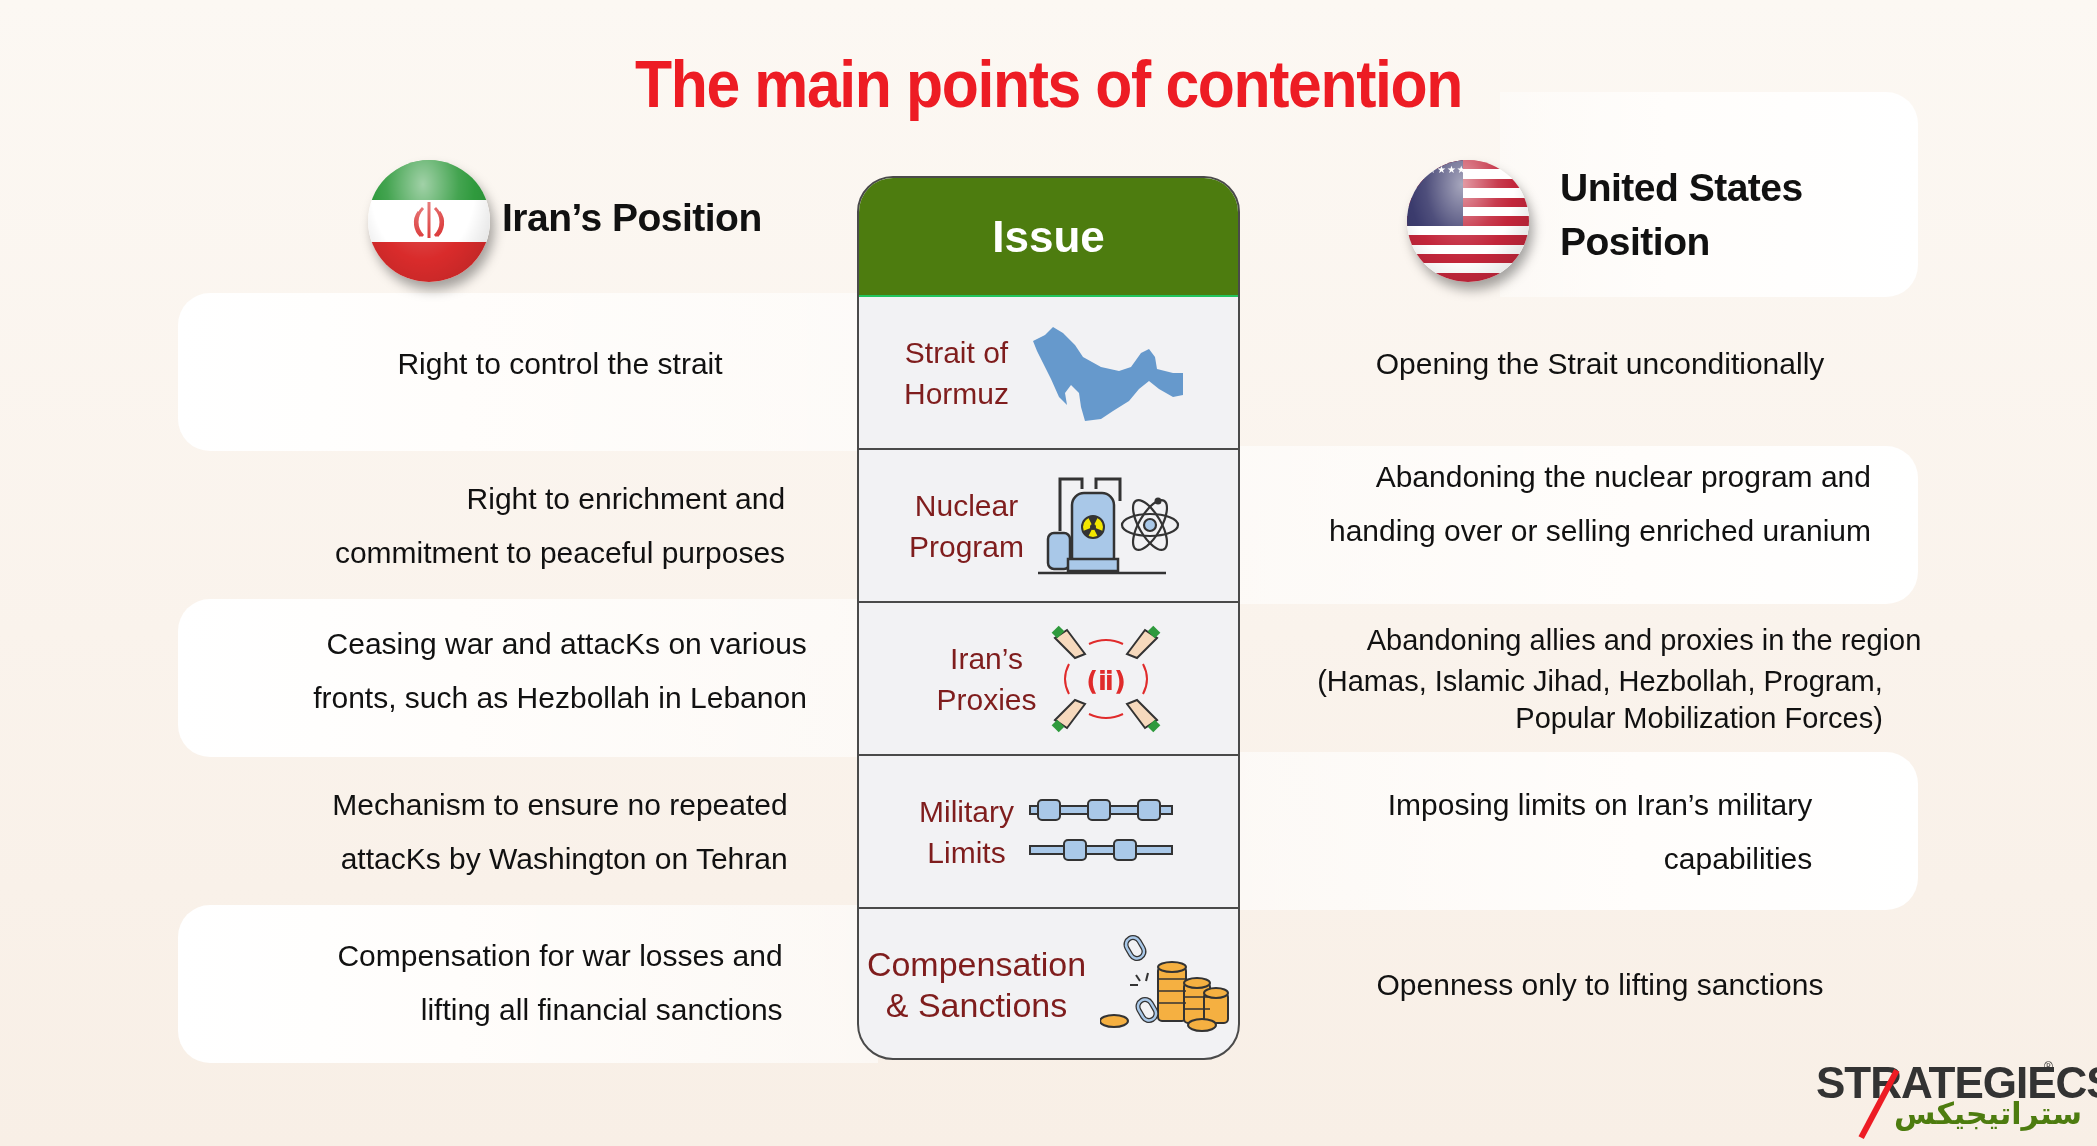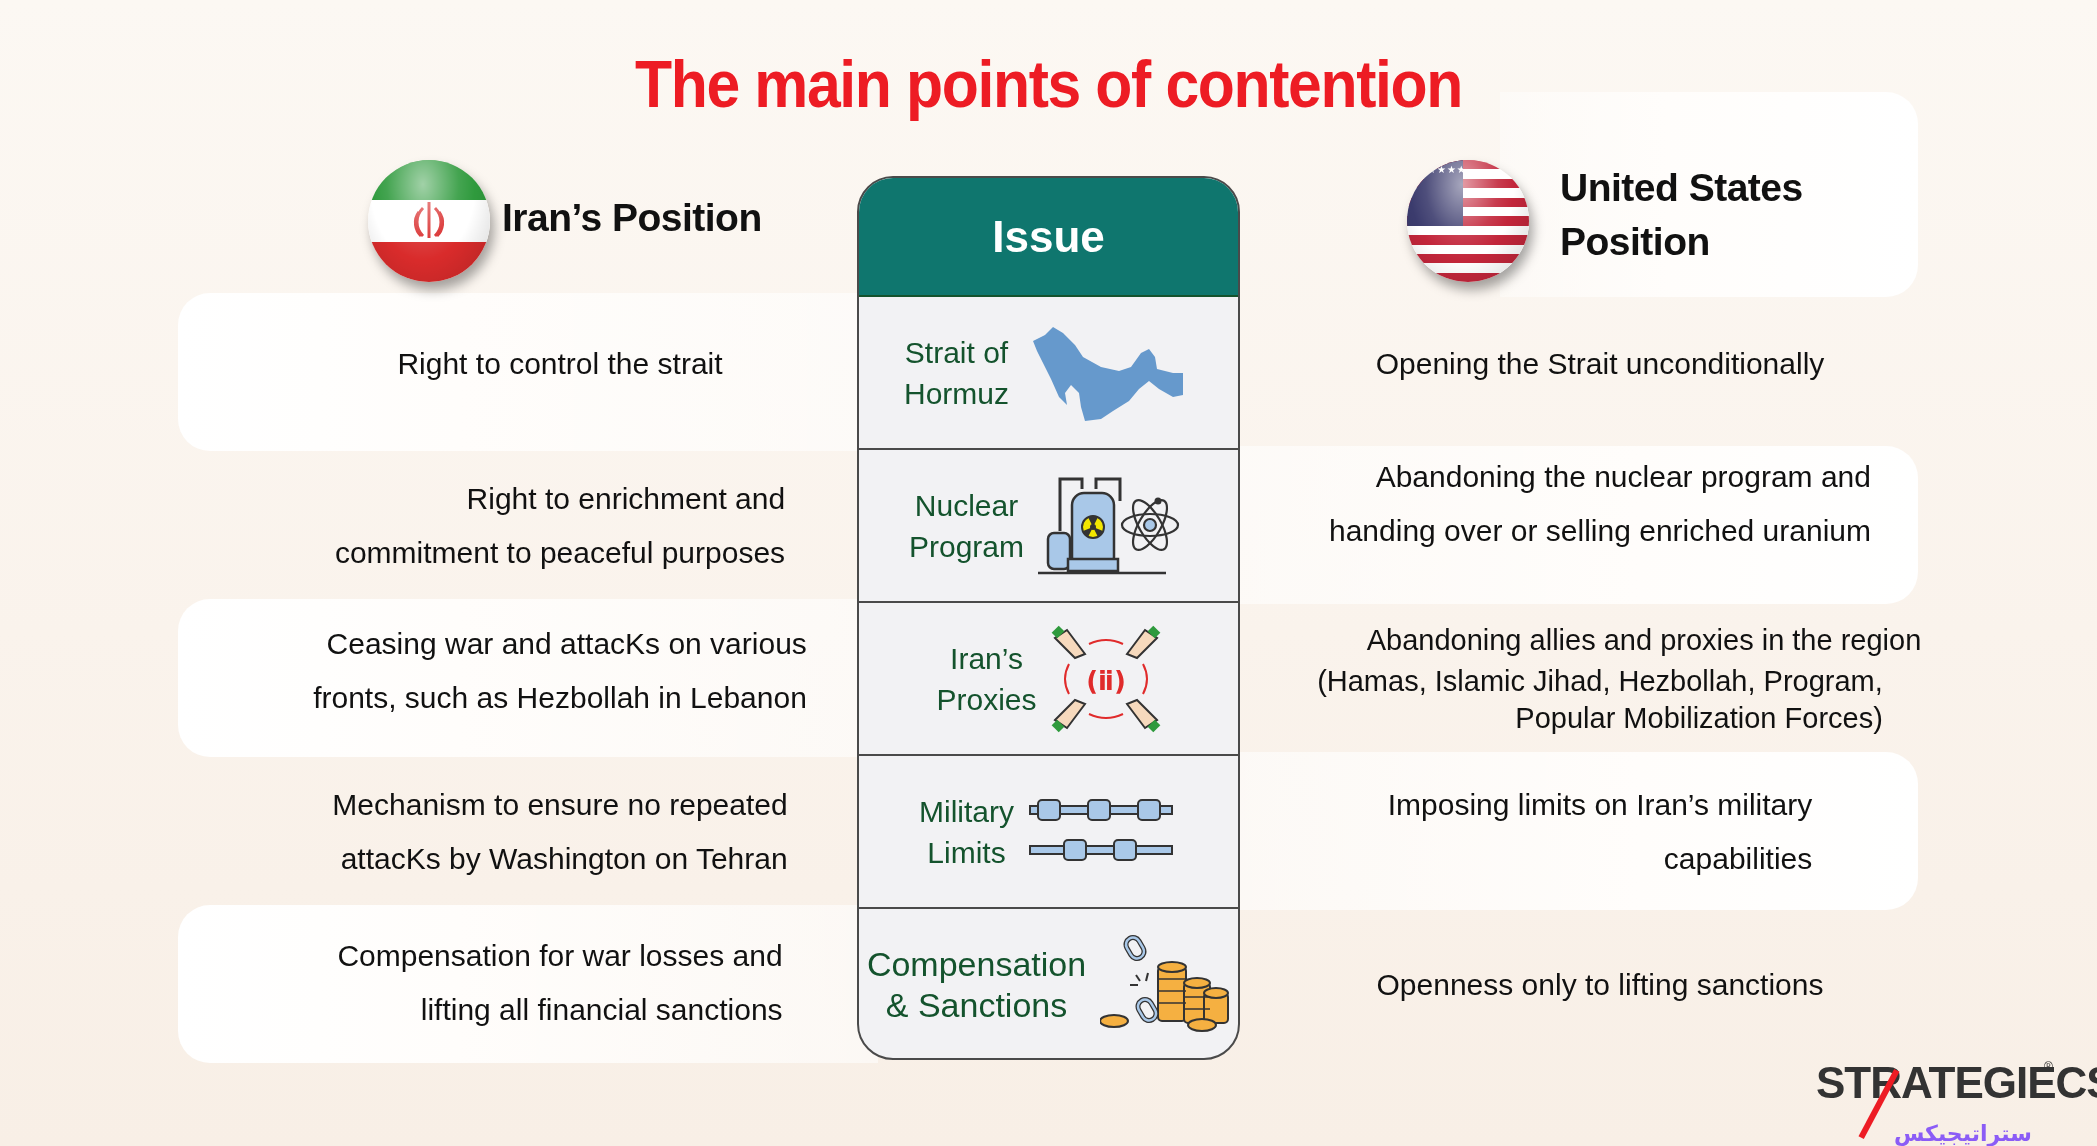--- a/index.html
+++ b/index.html
@@ -39,40 +39,40 @@
     background: repeating-linear-gradient(180deg, #c2263b 0px, #c2263b 9.4px, #ffffff 9.4px, #ffffff 18.8px); }
   .us-canton { position:absolute; left:0; top:0; width:56px; height:66px; background:#3b3b6d;
     color:#fff; font-size:10px; line-height:11px; letter-spacing:1px; padding:4px 0 0 10px; box-sizing:border-box; overflow:hidden; }
 
   .side-head { position:absolute; font-weight:bold; font-size:39px; color:#111; letter-spacing:-0.5px; }
 
   .issue-col {
     position:absolute; left:857px; top:176px; width:383px; height:884px;
     border:2px solid #4a4a4a; border-radius:36px; overflow:hidden; background:#f2f2f4; box-sizing:border-box;
   }
-  .issue-head { height:119px; background:#0f766e; color:#fff; font-weight:bold; font-size:44px;
-    display:flex; align-items:center; justify-content:center; border-bottom:2px solid #14532d; box-sizing:border-box; }
+  .issue-head { height:119px; background:#4d7c0f; color:#fff; font-weight:bold; font-size:44px;
+    display:flex; align-items:center; justify-content:center; border-bottom:2px solid #22c55e; box-sizing:border-box; }
   .issue-row { height:153px; border-bottom:2px solid #4a4a4a; box-sizing:border-box;
     display:flex; align-items:center; justify-content:center; gap:14px; padding:0 12px; }
   .issue-row:last-child { border-bottom:none; height:151px; }
-  .issue-label { font-size:30px; line-height:41px; text-align:center; color:#14532d; white-space:pre-line; }
+  .issue-label { font-size:30px; line-height:41px; text-align:center; color:#7f1d1d; white-space:pre-line; }
   .issue-icon { flex:0 0 auto; }
 
   .cell-text {
     position:absolute; text-align:right; font-size:30px; line-height:54px; color:#111; white-space:pre-line;
     display:flex; align-items:center; justify-content:center;
   }
   .cell-text.left { left:178px; width:764px; }
   .cell-text.right { left:1240px; width:720px; }
   .cell-text.small { line-height:37px; font-size:29px; }
 
   .logo { position:absolute; left:1816px; top:1058px; width:240px; height:80px; }
   .logo-en { position:absolute; left:0; top:0; font-size:44px; font-weight:bold; color:#333; letter-spacing:-1px; }
   .logo-reg { position:absolute; left:228px; top:2px; font-size:12px; color:#333; }
-  .logo-ar { position:absolute; left:78px; top:38px; font-size:22px; font-weight:bold; color:#8b5cf6; direction:rtl;margin-top:25px; }
+  .logo-ar { position:absolute; left:78px; top:38px; font-size:30px; font-weight:bold; color:#4d7c0f; direction:rtl; }
   .logo-slash { position:absolute; left:60px; top:8px; width:6px; height:76px; background:#ed1c24; transform:rotate(28deg); }
 </style>
 </head>
 <body>
 
 <div class="abs title">The main points of contention</div>
 
 <div class="panel top-right"></div>
 <div class="panel left" style="top:293px;height:158px;"></div>
 <div class="panel right" style="top:446px;height:158px;"></div>

